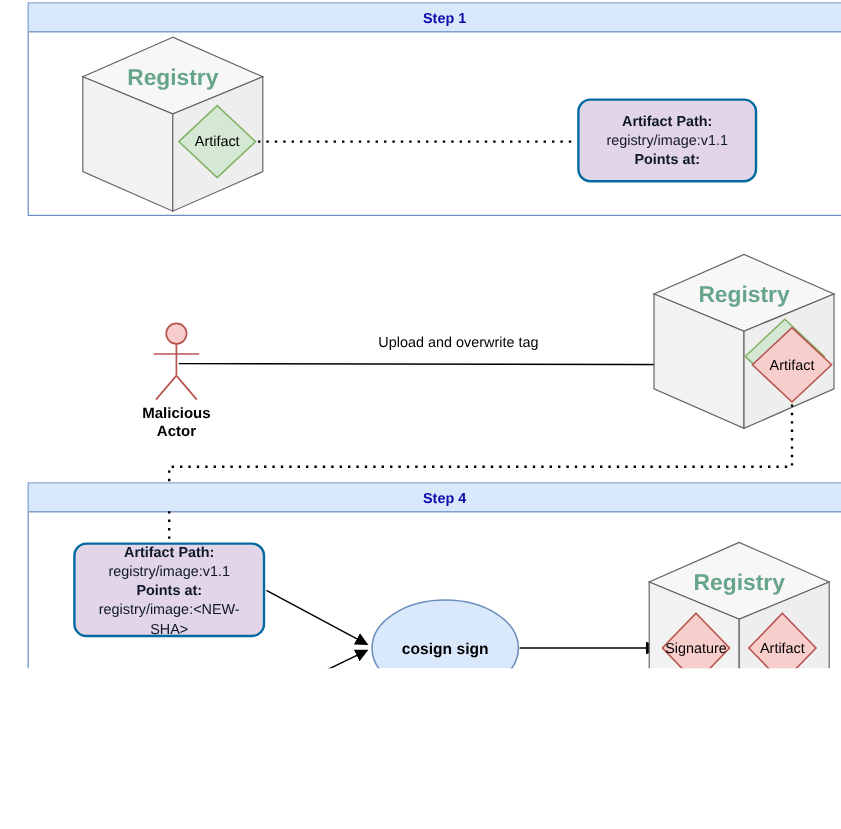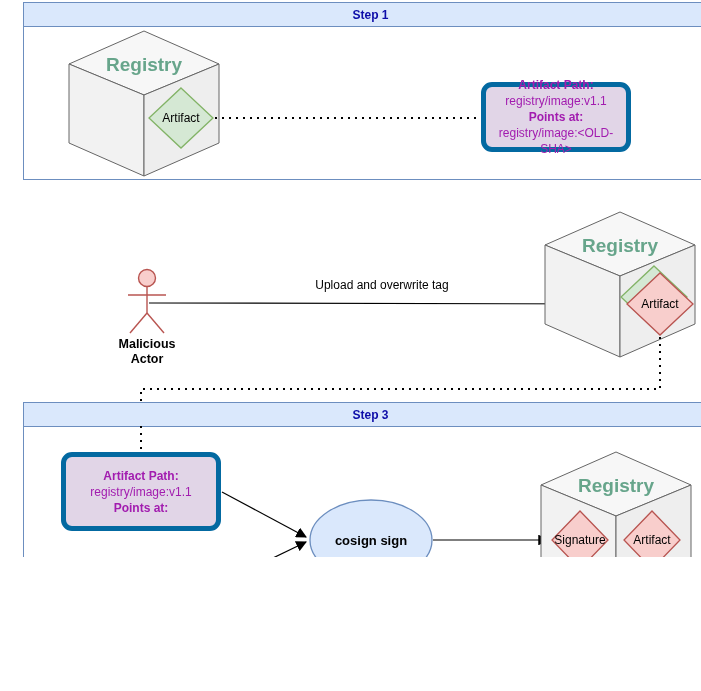--- a/index.html
+++ b/index.html
@@ -12,23 +12,23 @@
     border:1px solid #6c8ebf;background:#ffffff;box-sizing:border-box;
   }
   .section-band{
     position:absolute;left:0;top:0;width:100%;height:24px;
     background:#dae8fc;border-bottom:1px solid #6c8ebf;box-sizing:border-box;
     display:flex;align-items:center;justify-content:center;
     font-weight:bold;font-size:12px;color:#0d0da8;
   }
   #overlay{position:absolute;left:0;top:0;z-index:5;pointer-events:none;}
   .notebox{
-    position:absolute;z-index:6;background:#e1d5e7;border:5px solid #0369a1;
+    position:absolute;z-index:6;background:#e1d5e7;border:2px solid #0369a1;
     border-radius:11px;display:flex;flex-direction:column;align-items:center;
-    justify-content:center;font-size:12px;color:#a21caf;line-height:16px;
+    justify-content:center;font-size:12px;color:#0f172a;line-height:16px;
     text-align:center;box-sizing:border-box;padding:2px 4px;
   }
   .nb-bold{font-weight:bold;}
   .nb-italic{}
   text{font-family:"Liberation Sans",sans-serif;fill:#000000;}
   .registry-text{font-size:19px;font-weight:bold;fill:#67a58b;}
   .node-text{font-size:12px;}
   .bold-text{font-weight:bold;font-size:12.5px;}
 </style>
 </head>
@@ -36,21 +36,21 @@
 
 <div id="canvas">
 
   <div class="section" style="top:2px;height:178px;">
     <div class="section-band">
       <span>Step 1</span>
     </div>
   </div>
   <div class="section" style="top:402px;height:287px;">
     <div class="section-band">
-      <span>Step 3</span>
+      <span>Step 4</span>
     </div>
   </div>
 
   <svg id="overlay" width="701" height="691" viewBox="0 0 701 691">
     <defs>
       <marker id="arr" viewBox="0 0 10 10" refX="9" refY="5" markerWidth="9" markerHeight="9" orient="auto-start-reverse">
         <path d="M0,0 L10,5 L0,10 z" fill="#000"></path>
       </marker>
     </defs>
 
@@ -121,23 +121,23 @@
       <polygon points="631,511 659,540 631,569 603,540" fill="#f8cecc" stroke="#b85450" stroke-width="1.3"></polygon>
       <text class="node-text" x="631" y="544" text-anchor="middle">Artifact</text>
     </g>
     <path d="M559,571 L559,608" fill="none" stroke="#000" stroke-width="2" stroke-dasharray="2 5"></path>
   </svg>
 
   <div class="notebox" style="left:460px;top:82px;width:150px;height:70px;">
     <div class="nb-bold">Artifact Path:</div>
     <div class="nb-italic">registry/image:v1.1</div>
     <div class="nb-bold">Points at:</div>
-    <div class="nb-italic">registry/image:&lt;OLD-SHA&gt;</div>
   </div>
 
   <div class="notebox" style="left:40px;top:452px;width:160px;height:79px;">
     <div class="nb-bold">Artifact Path:</div>
     <div class="nb-italic">registry/image:v1.1</div>
     <div class="nb-bold">Points at:</div>
+    <div class="nb-italic">registry/image:&lt;NEW-SHA&gt;</div>
   </div>
 
 
 </div>
 
 </body></html>

